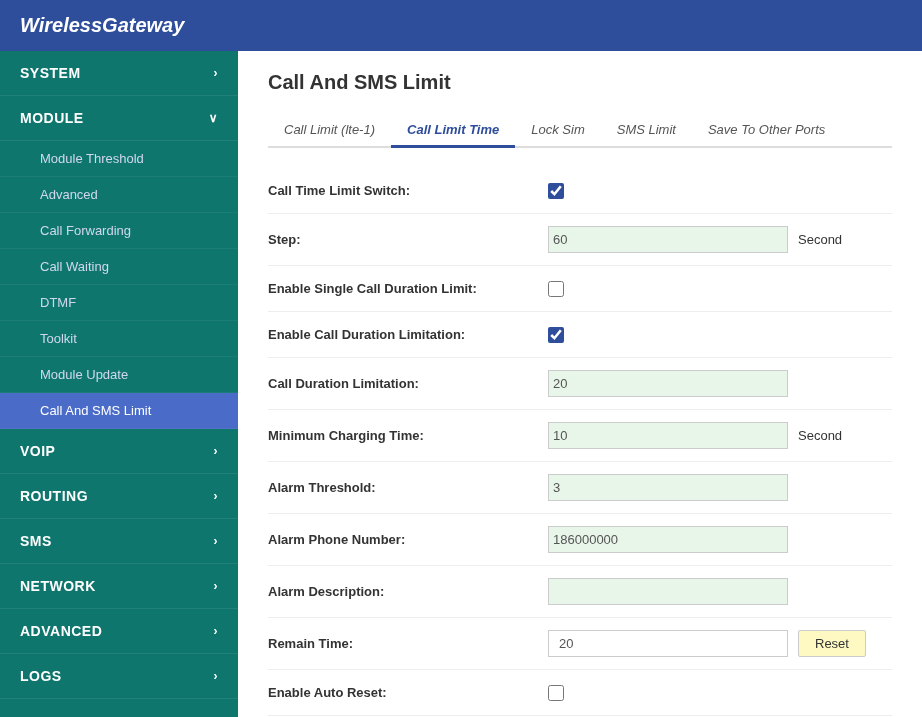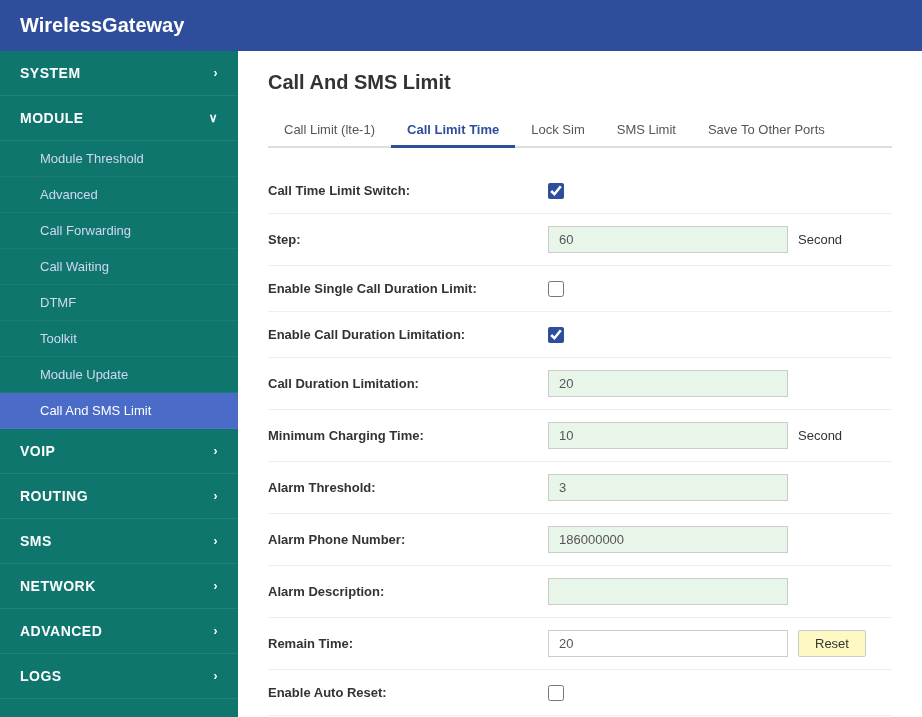--- a/index.html
+++ b/index.html
@@ -4,20 +4,21 @@
   <style>
     * { box-sizing: border-box; margin: 0; padding: 0; }
     body { font-family: Arial, sans-serif; font-size: 14px; display: flex; flex-direction: column; height: 717px; width: 922px; overflow: hidden; }
 
     
     .header {
       background-color: #2e4d9b;
       color: white;
       padding: 14px 20px;
       font-size: 20px;
+      font-style: italic;
       font-weight: bold;
       flex-shrink: 0;
     }
 
     
     .layout {
       display: flex;
       flex: 1;
       overflow: hidden;
     }
@@ -81,20 +82,21 @@
       gap: 0;
     }
     .tab {
       padding: 8px 16px;
       cursor: pointer;
       color: #555;
       font-size: 13px;
       border-bottom: 3px solid transparent;
       margin-bottom: -2px;
       white-space: nowrap;
+      font-style: italic;
     }
     .tab.active {
       color: #2e4d9b;
       border-bottom: 3px solid #2e4d9b;
       font-weight: bold;
     }
 
     
     .form-row {
       display: flex;
@@ -110,21 +112,21 @@
       font-size: 13px;
       flex-shrink: 0;
     }
     .form-control {
       display: flex;
       align-items: center;
       gap: 10px;
     }
     .form-input {
       width: 240px;
-      padding: 5px 10px;
+      padding: 5px 4px;
       border: 1px solid #ccc;
       background-color: #e8f5e9;
       font-size: 13px;
       color: #555;
     }
     .form-input-white {
       width: 240px;
       padding: 5px 10px;
       border: 1px solid #ccc;
       background-color: #fff;

